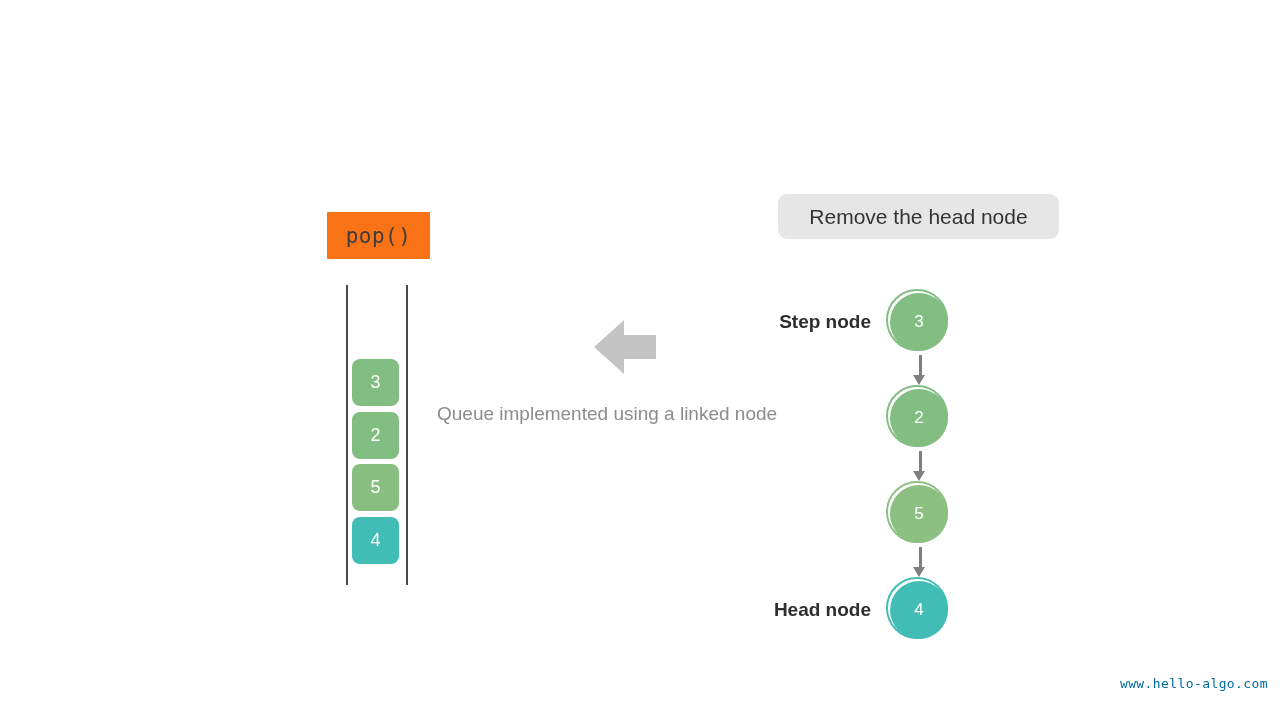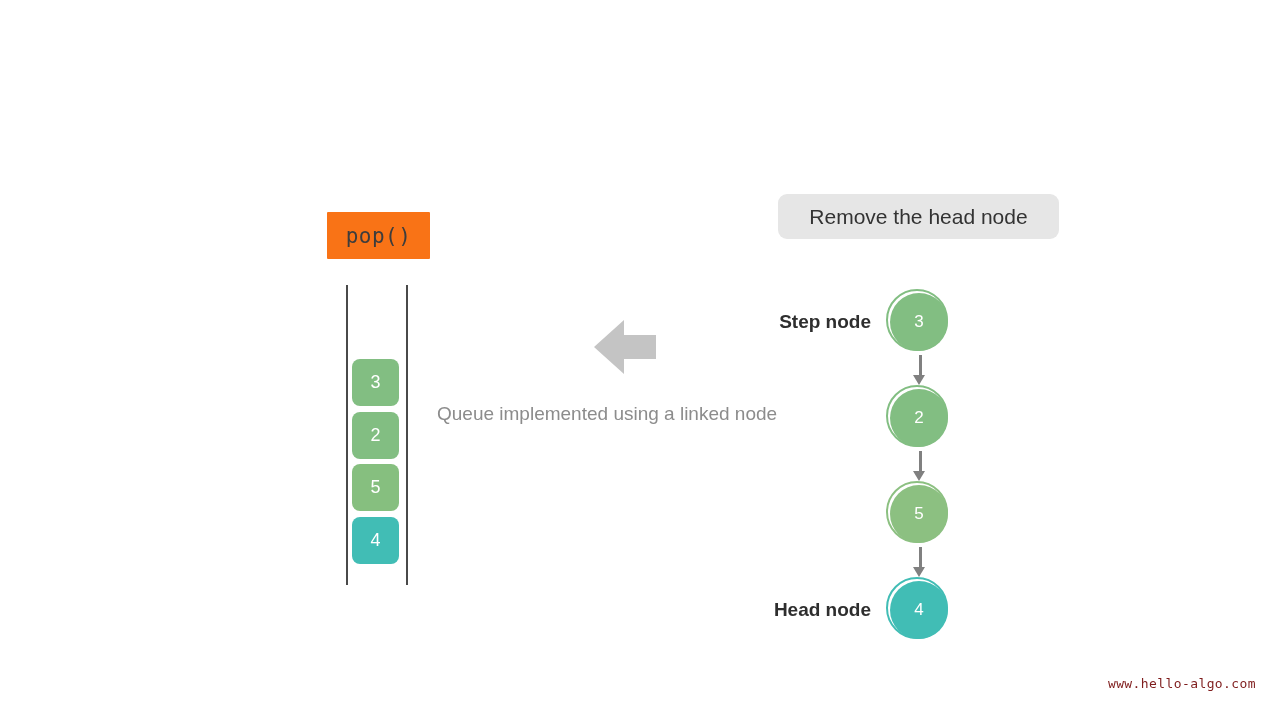--- a/index.html
+++ b/index.html
@@ -159,25 +159,25 @@
     justify-content: center;
     font-family: "DejaVu Sans Mono", "Liberation Mono", monospace;
     font-size: 20px;
     color: #8c8c8c;
     letter-spacing: 1px;
   }
 
   
   .watermark {
     position: absolute;
-    right: 24px;
+    right: 12px;
     top: 676px;
     font-family: "DejaVu Sans Mono", "Liberation Mono", monospace;
     font-size: 13px;
-    color: #7f1d1d;
+    color: #0369a1;
     letter-spacing: 0.4px;
   }
 </style>
 </head>
 <body>
 
 <div class="stage">
 
   <div class="op-label">pop()</div>
 

